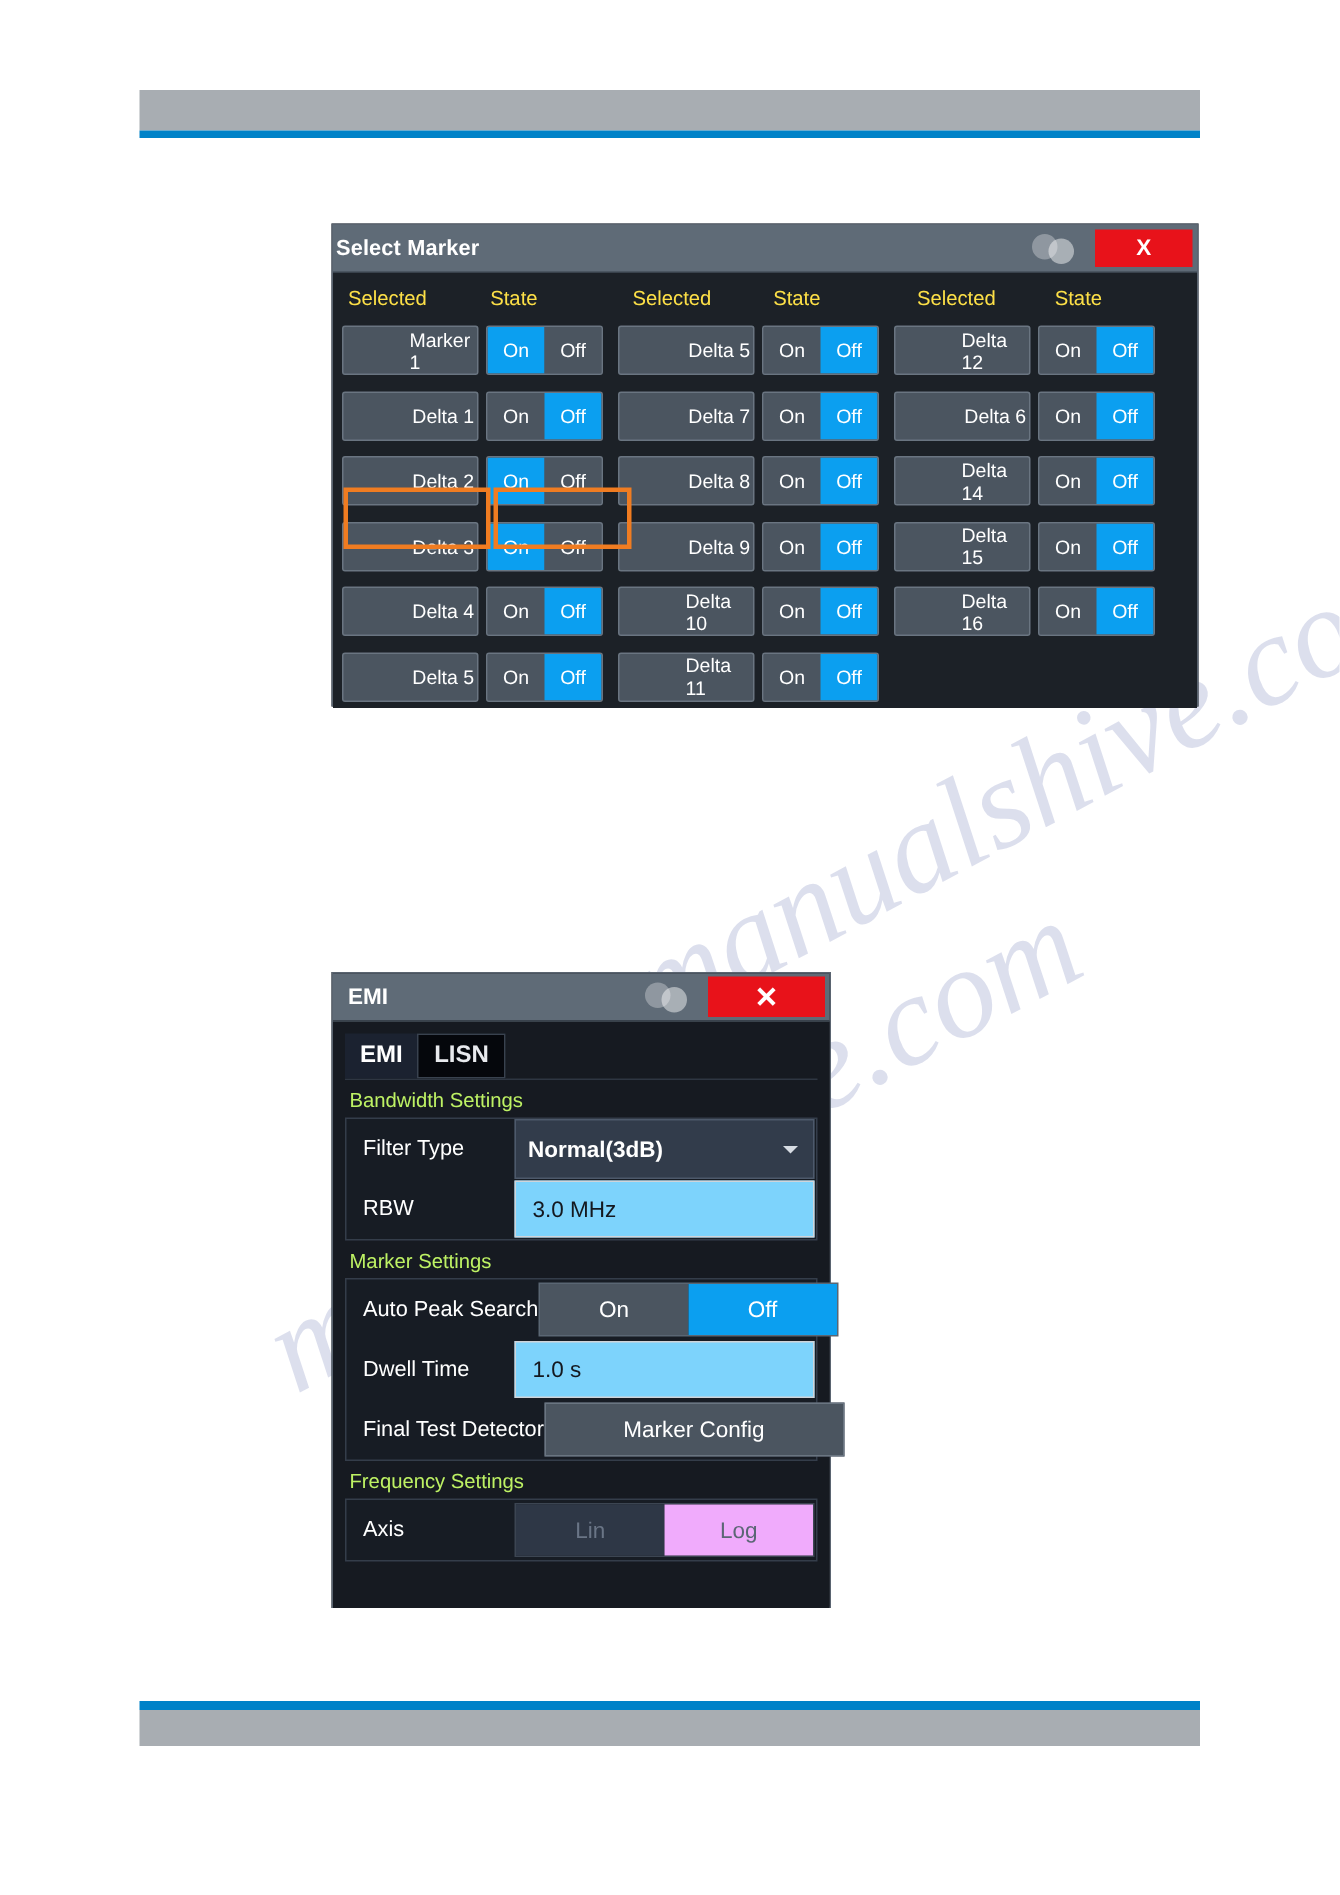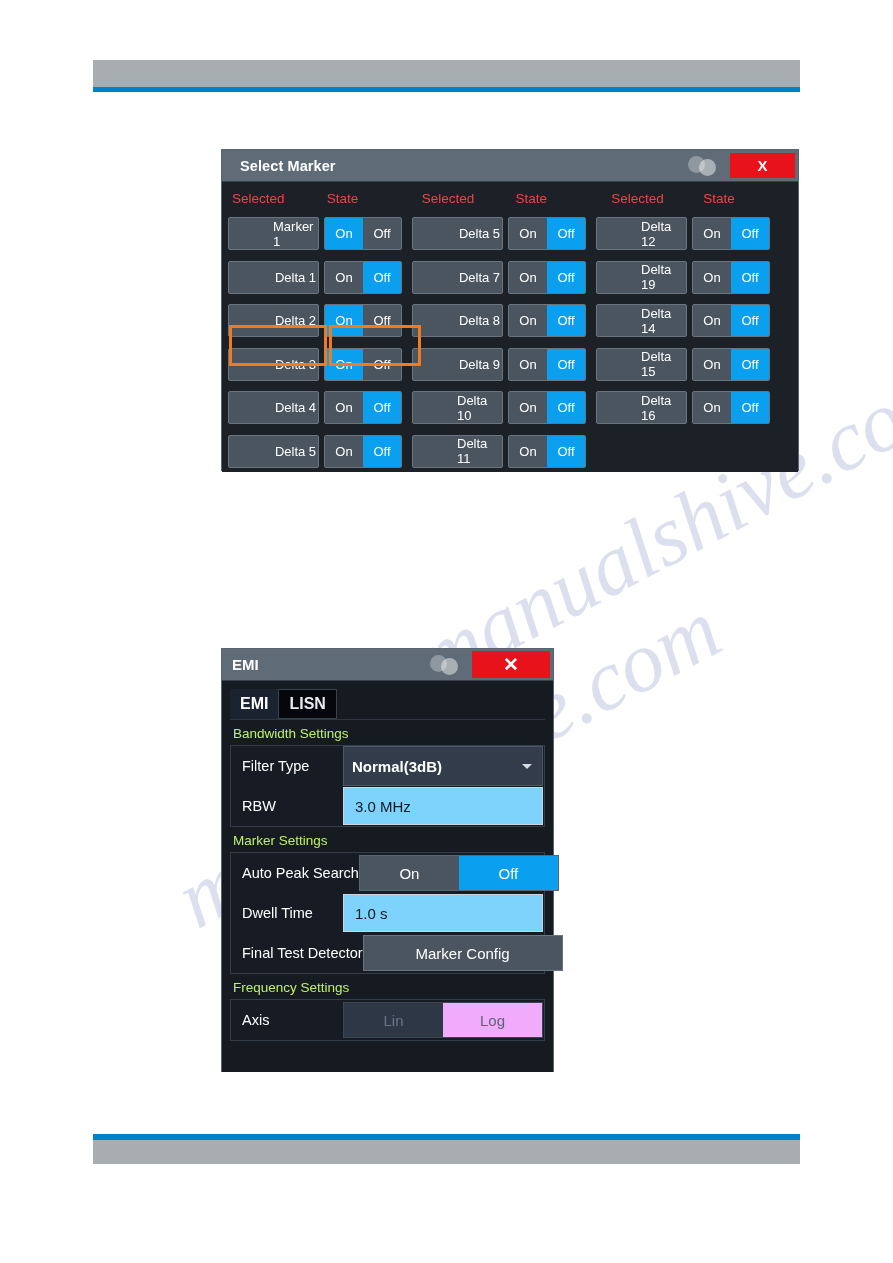--- a/index.html
+++ b/index.html
@@ -89,21 +89,21 @@
     background: #5f6b77;
     display: flex;
     align-items: center;
     position: relative;
     border-bottom: 1px solid #39424c;
   }
   .titlebar-text {
     color: #ffffff;
     font-size: 14.5px;
     font-weight: bold;
-    padding-left: 18px;
+    padding-left: 2px;
     letter-spacing: 0.1px;
   }
   .titlebar-spacer { flex: 1 1 auto; }
   .overlap-icon {
     position: relative;
     width: 34px;
     height: 24px;
     margin-right: 8px;
     flex: 0 0 auto;
   }
@@ -136,21 +136,21 @@
     background: #1c2127;
     padding: 0;
   }
   .col-headers {
     display: flex;
     height: 27px;
     align-items: center;
     padding-top: 3px;
   }
   .col-headers .hcell {
-    color: #ef4444;
+    color: #fde047;
     font-size: 13.5px;
   }
   .hc-sel1 { width: 95px; padding-left: 10px; }
   .hc-st1  { width: 95px; }
   .hc-sel2 { width: 94px; }
   .hc-st2  { width: 96px; }
   .hc-sel3 { width: 92px; }
   .hc-st3  { width: 95px; }
 
   .marker-grid {
@@ -461,21 +461,21 @@
         <div class="cellwrap pad-r">
           <div class="mk-btn">Delta 7</div>
         </div>
         <div class="cellwrap pad-l">
           <div class="toggle">
             <span class="seg">On</span>
             <span class="seg active">Off</span>
           </div>
         </div>
         <div class="cellwrap pad-r">
-          <div class="mk-btn">Delta 19</div>
+          <div class="mk-btn">Delta 6</div>
         </div>
         <div class="cellwrap pad-l">
           <div class="toggle">
             <span class="seg">On</span>
             <span class="seg active">Off</span>
           </div>
         </div>
         <div class="cellwrap pad-r">
           <div class="mk-btn">Delta 2</div>
         </div>

